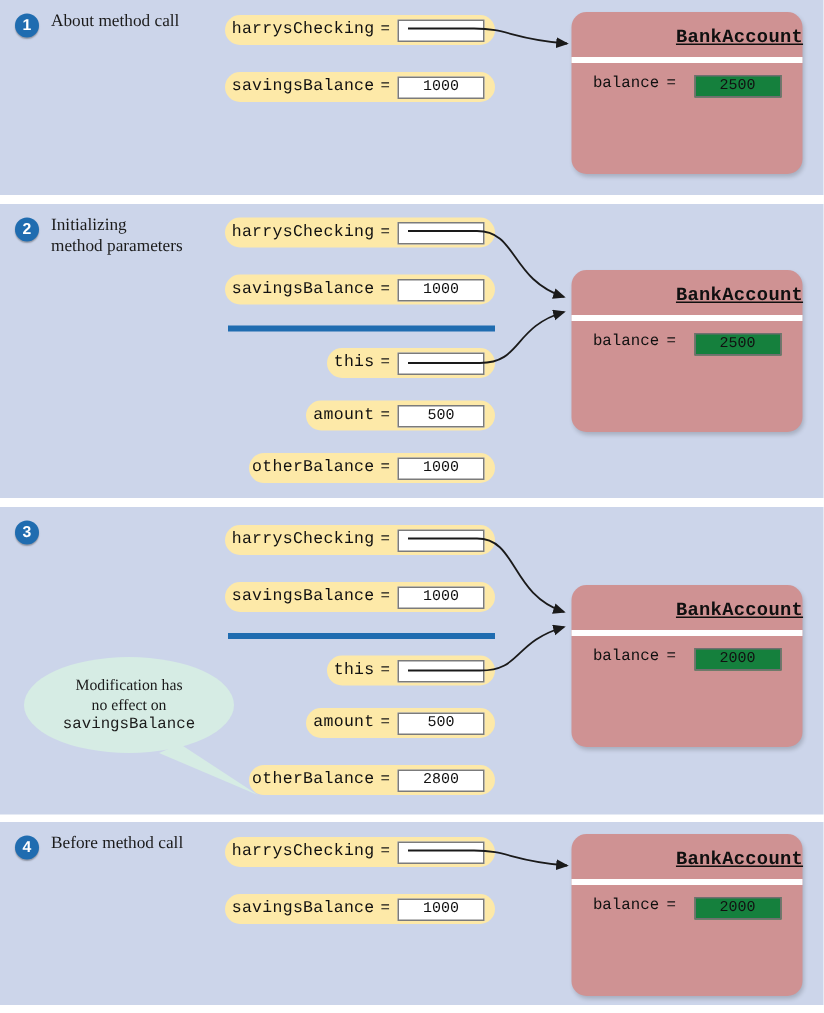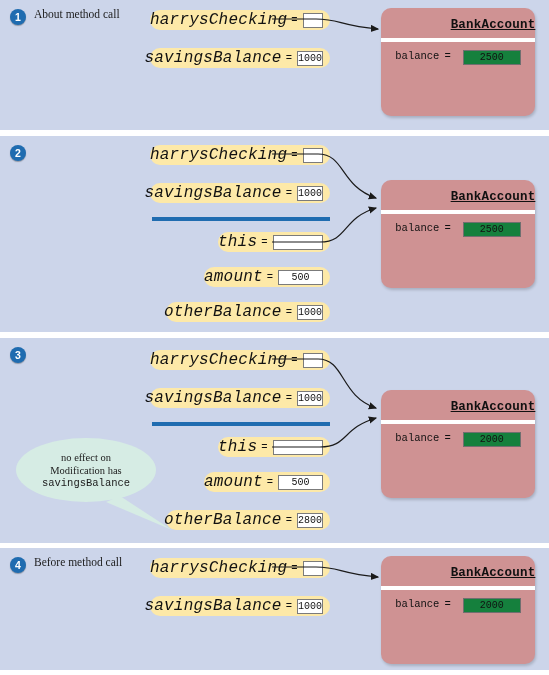--- a/index.html
+++ b/index.html
@@ -67,25 +67,24 @@
     background: #fde9a8;
     border-radius: 10px;
     box-sizing: border-box;
     display: flex;
     align-items: center;
     justify-content: flex-end;
     padding-right: 7px;
   }
   .var-name {
     font-family: "Liberation Mono", monospace;
-    font-size: 16px;
+    font-size: 11px;
     color: #111111;
     white-space: nowrap;
     letter-spacing: 0.2px;
-    font-style: italic;
   }
   .var-eq {
     font-family: "Liberation Mono", monospace;
     font-size: 10.5px;
     color: #111111;
     margin: 0 5px 0 4px;
   }
   .var-value {
     width: 58px;
     height: 15px;
@@ -237,20 +236,22 @@
           </marker>
         </defs>
         <path d="M 272 19 L 316 19 C 340 19 340 26 378 29" fill="none" stroke="#1a1a1a" stroke-width="1.2" marker-end="url(#ah1)"></path>
       </svg>
     </div>
   </div>
 
   <div class="panel" style="top:136px; height:196px;">
     <div class="panel-inner">
       <div class="step-badge" style="left:10px; top:9px;">2</div>
+      <div class="step-caption" style="left:34px; top:8px; width:115px;">Initializing
+method parameters</div>
 
       <div class="var-pill" style="left:150px; top:9px; width:180px;">
         <span class="var-name">harrysChecking</span>
         <span class="var-eq">=</span>
         <span class="var-value ref"></span>
       </div>
       <div class="var-pill" style="left:150px; top:47px; width:180px;">
         <span class="var-name">savingsBalance</span>
         <span class="var-eq">=</span>
         <span class="var-value">1000</span>
@@ -327,22 +328,22 @@
         <span class="var-name">otherBalance</span>
         <span class="var-eq">=</span>
         <span class="var-value">2800</span>
       </div>
 
       <svg class="callout-svg" style="left:14px; top:96px;" width="170" height="98" viewBox="0 0 170 98">
         <path d="M 106 62 L 158 96 L 92 68 Z" fill="#d6ece4"></path>
         <ellipse cx="72" cy="36" rx="70" ry="32" fill="#d6ece4"></ellipse>
       </svg>
       <div class="callout-text" style="left:16px; top:113px; width:140px;">
+        <div>Modification has</div>
         <div>no effect on</div>
-        <div>Modification has</div>
         <div class="mono">savingsBalance</div>
       </div>
 
       <div class="obj-box" style="left:381px; top:52px; width:154px; height:108px;">
         <div class="obj-title">BankAccount</div>
         <div class="obj-divider"></div>
         <div class="obj-field">
           <span class="obj-field-name">balance</span>
           <span class="obj-field-eq">=</span>
           <span class="obj-field-value">2000</span>

